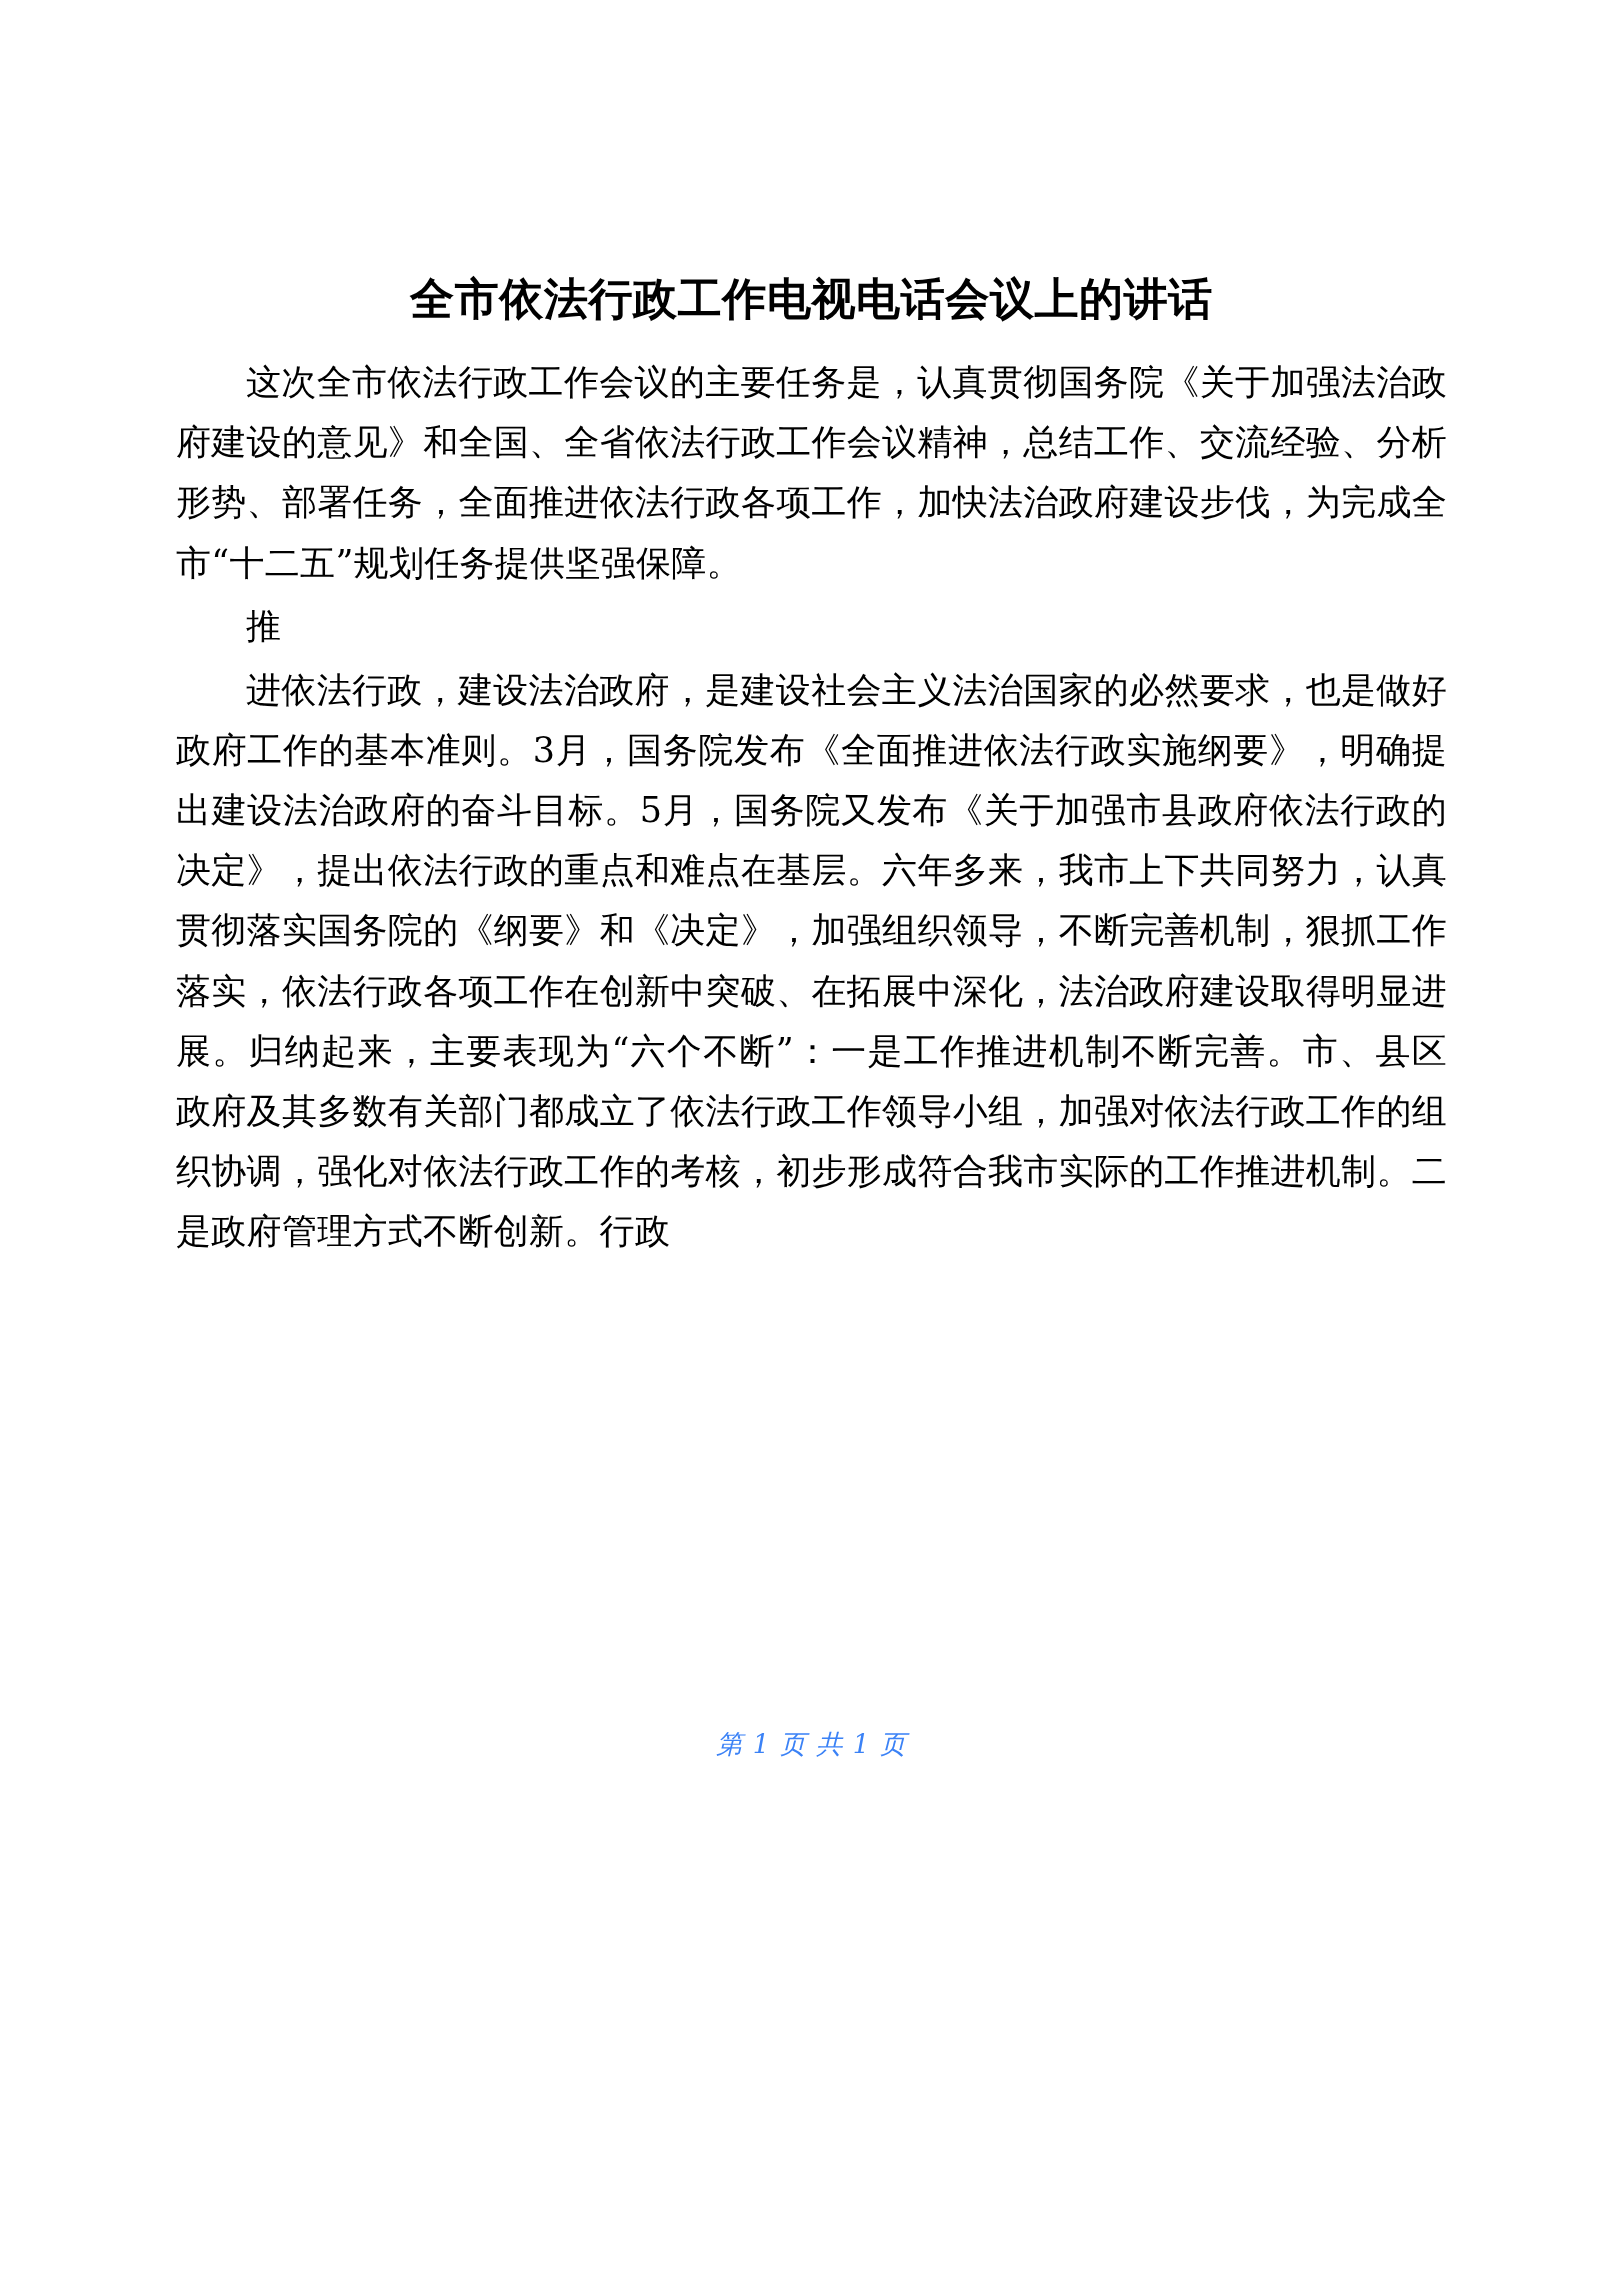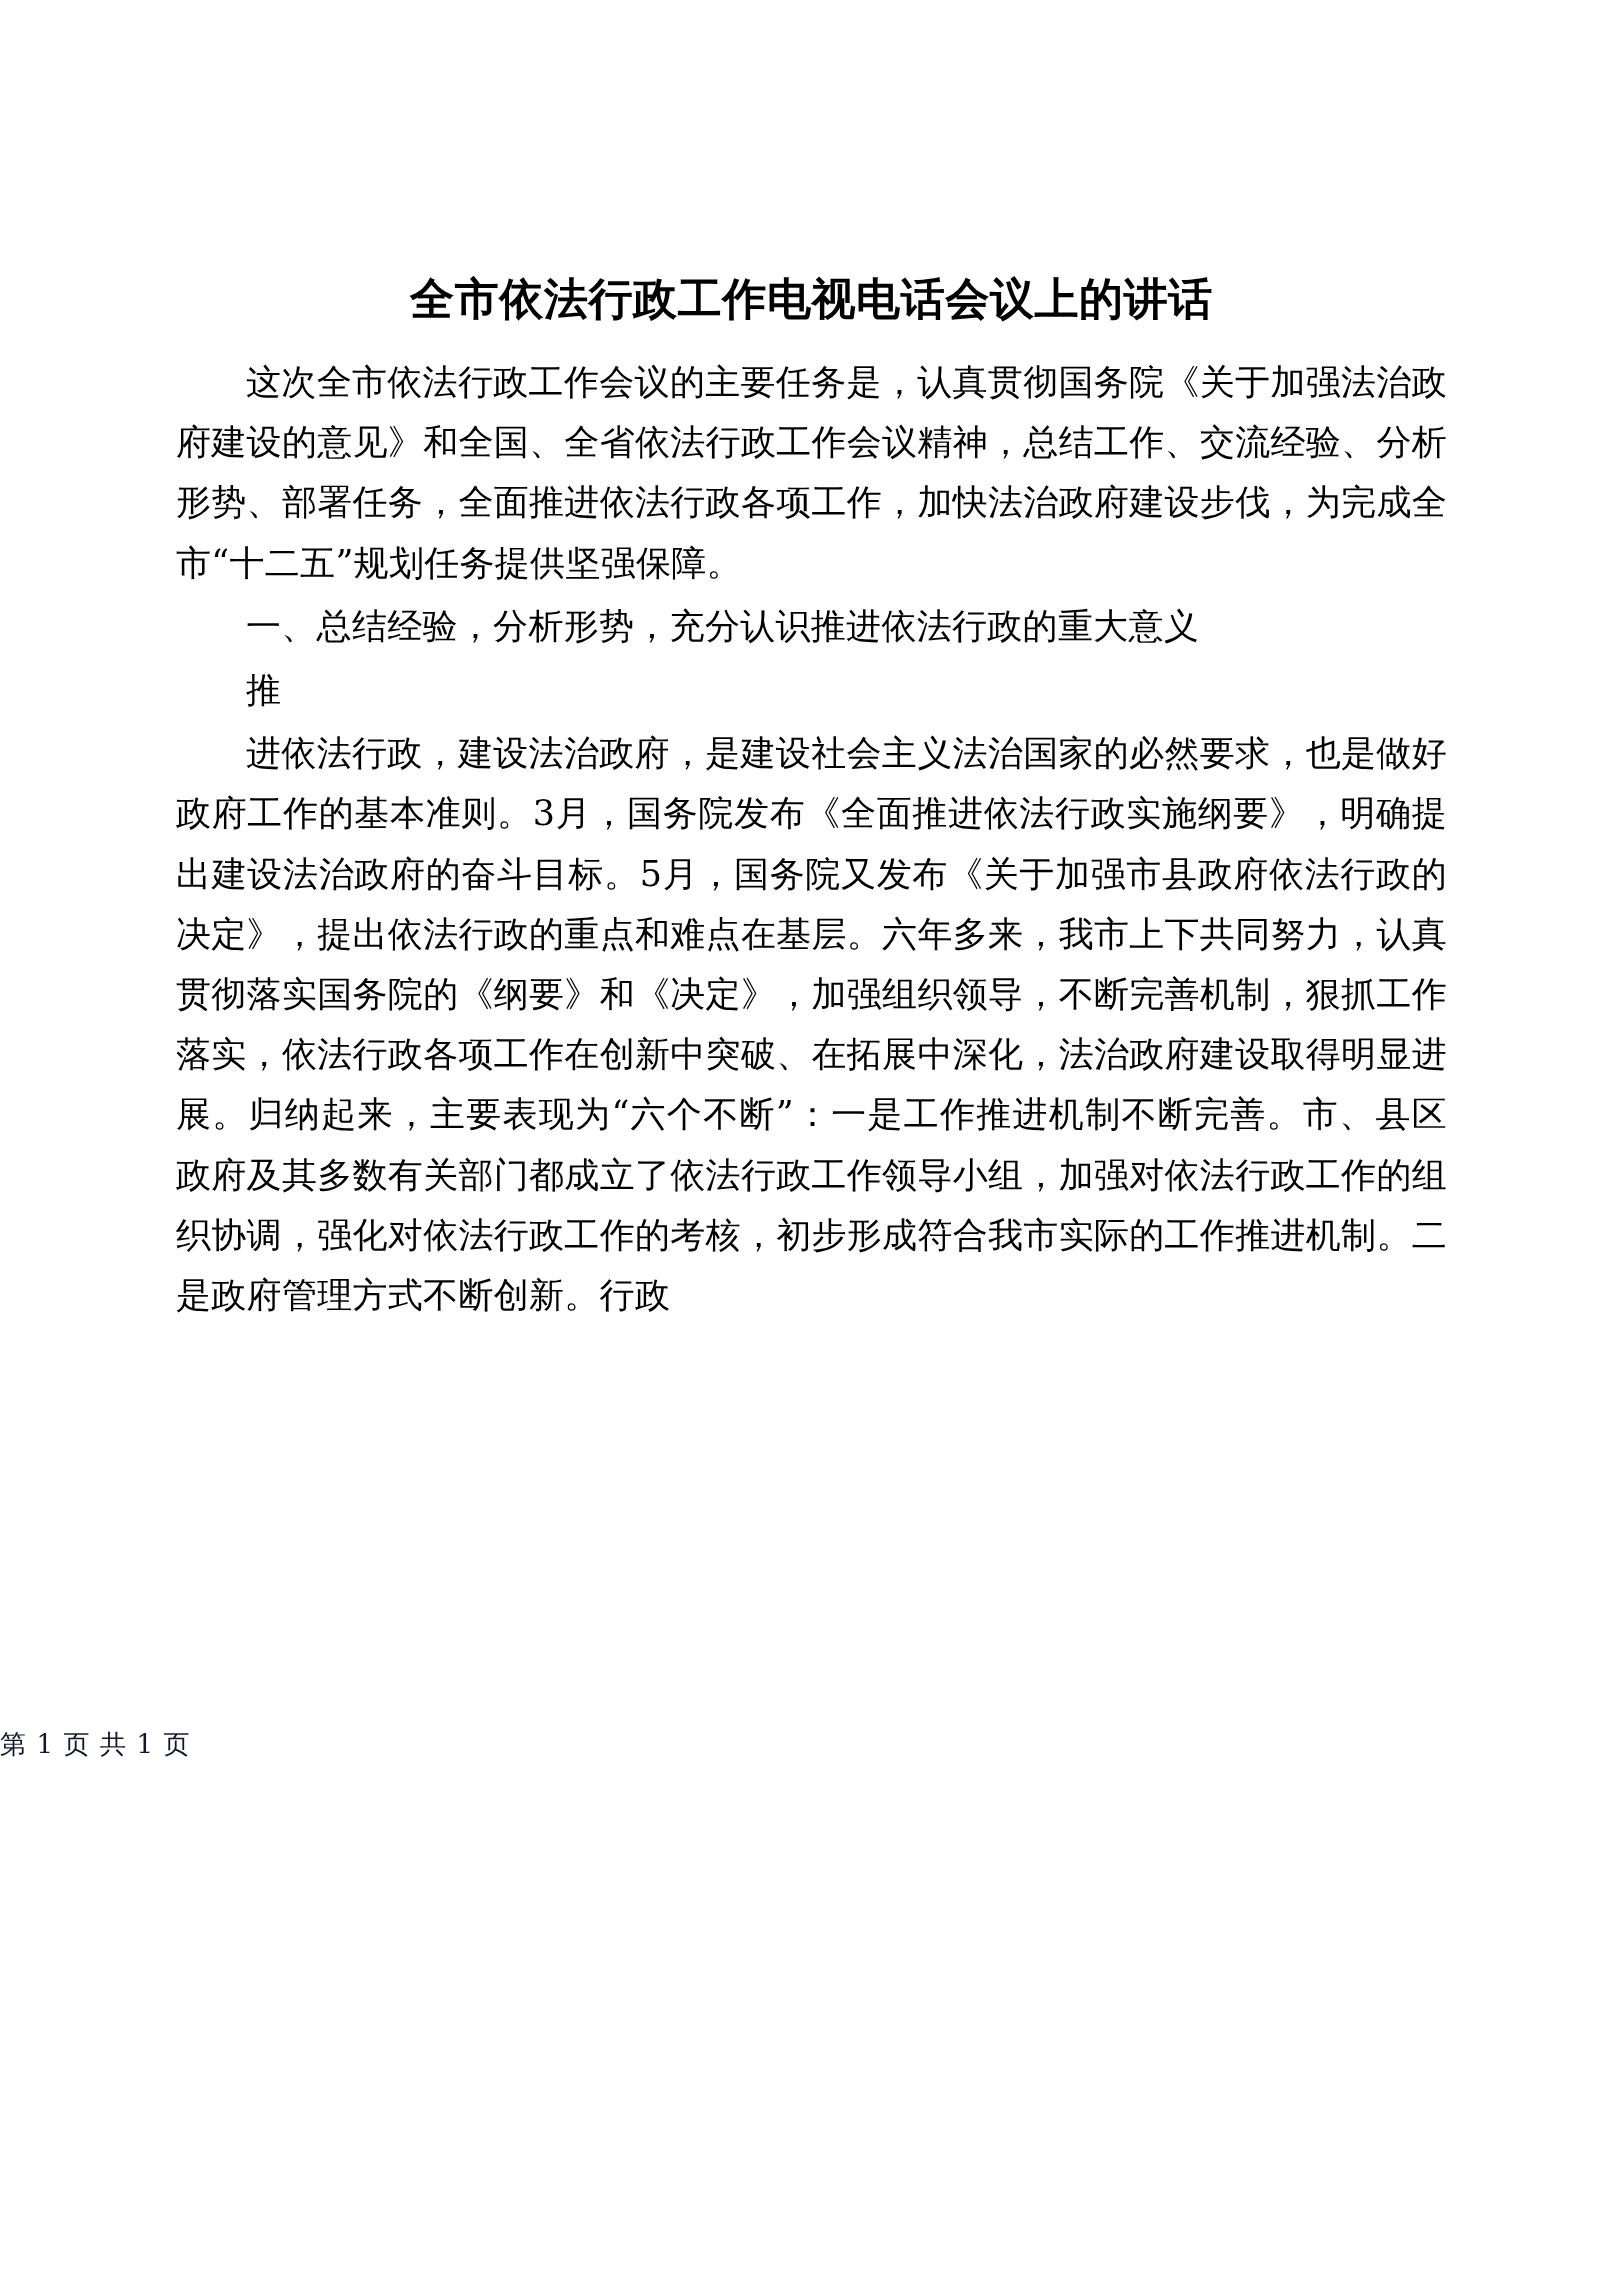--- a/index.html
+++ b/index.html
@@ -41,35 +41,36 @@
   }
   .para {
     text-indent: 2em;
     margin: 0 0 3.4px 0;
   }
   .footer {
     position: absolute;
     left: 0;
     right: 0;
     bottom: 73px;
+    text-align: center;
     font-size: 26px;
     letter-spacing: 1.1px;
-    color: #0f172a;
+    color: #3b82f6;
+    font-style: italic;
   }
 </style>
 </head>
 <body>
 
 <div class="page">
 
   <h1 class="doc-title">全市依法行政工作电视电话会议上的讲话</h1>
 
   <div class="body-text">
     <p class="para">这次全市依法行政工作会议的主要任务是，认真贯彻国务院《关于加强法治政府建设的意见》和全国、全省依法行政工作会议精神，总结工作、交流经验、分析形势、部署任务，全面推进依法行政各项工作，加快法治政府建设步伐，为完成全市“十二五”规划任务提供坚强保障。</p>
-    <p class="para">一、总结经验，分析形势，充分认识推进依法行政的重大意义</p>
     <p class="para">推</p>
     <p class="para">进依法行政，建设法治政府，是建设社会主义法治国家的必然要求，也是做好政府工作的基本准则。3月，国务院发布《全面推进依法行政实施纲要》，明确提出建设法治政府的奋斗目标。5月，国务院又发布《关于加强市县政府依法行政的决定》，提出依法行政的重点和难点在基层。六年多来，我市上下共同努力，认真贯彻落实国务院的《纲要》和《决定》，加强组织领导，不断完善机制，狠抓工作落实，依法行政各项工作在创新中突破、在拓展中深化，法治政府建设取得明显进展。归纳起来，主要表现为“六个不断”：一是工作推进机制不断完善。市、县区政府及其多数有关部门都成立了依法行政工作领导小组，加强对依法行政工作的组织协调，强化对依法行政工作的考核，初步形成符合我市实际的工作推进机制。二是政府管理方式不断创新。行政</p>
   </div>
 
   <div class="footer">第 1 页  共 1 页</div>
 
 </div>
 
 
 </body></html>

